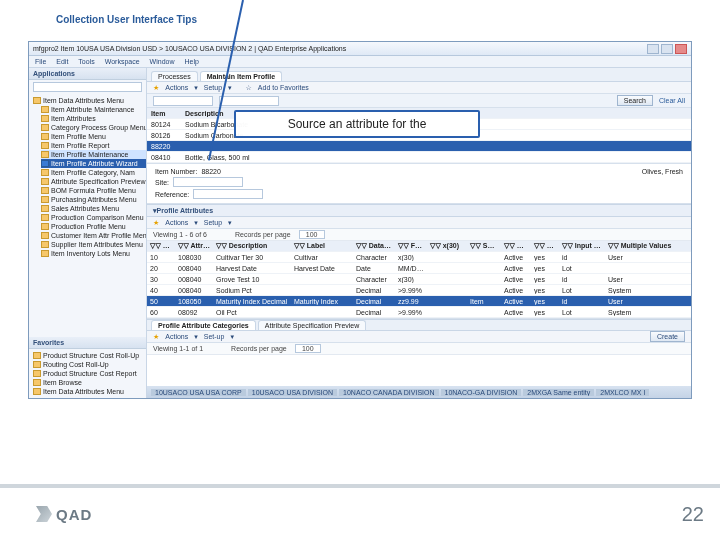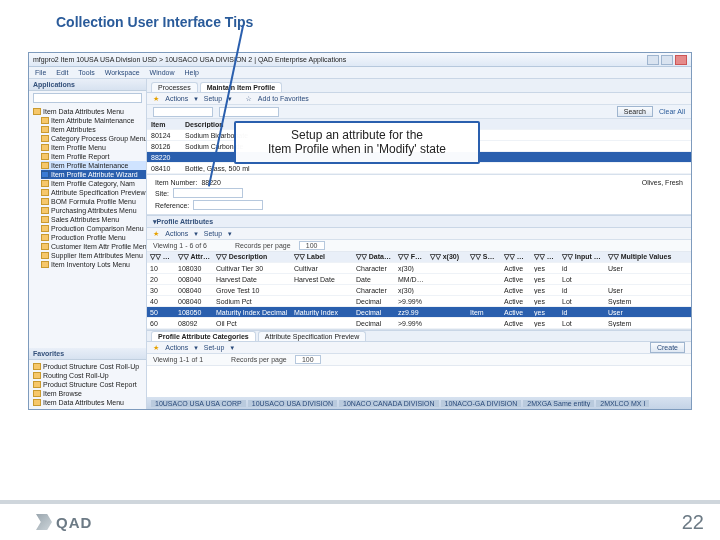--- a/index.html
+++ b/index.html
@@ -1,19 +1,19 @@
 <!DOCTYPE html>
 <html><head>
 <meta charset="utf-8">
 <style>
   * { box-sizing: border-box; margin: 0; padding: 0; }
   html, body { width: 720px; height: 540px; font-family: Arial, sans-serif; background: #fff; overflow: hidden; }
   .slide { width: 720px; height: 540px; position: relative; }
   .header-area { padding: 14px 0 4px 56px; }
-  .kicker { color: #2a5b9a; font-weight: bold; font-size: 14px; margin-bottom: 6px; }
+  .kicker { color: #2a5b9a; font-weight: bold; font-size: 10px; }
   .title { font-size: 26px; font-weight: bold; color: #222; }
   .app { position: relative; margin: 12px 28px 0 28px; border: 1px solid #7e9bbd; background: #eaf0f8; height: 358px; font-size: 7px; color: #222; }
   .titlebar { height: 14px; background: linear-gradient(#f5f8fd,#dfe9f6); display: flex; align-items: center; padding: 0 4px; border-bottom: 1px solid #b6c8dd; }
   .winctl { margin-left: auto; display: flex; gap: 2px; }
   .winctl span { width: 12px; height: 10px; background: #d9e3f0; border: 1px solid #9fb5cf; display: inline-block; }
   .winctl .close { background: #e58a8a; border-color: #c55; }
   .menubar { height: 12px; background: #eef3fa; display: flex; gap: 10px; padding: 0 6px; align-items: center; border-bottom: 1px solid #c9d6e6; }
   .menubar span { color: #2a4a7a; }
   .appbody { display: flex; height: calc(100% - 26px); }
   .sidebar { width: 118px; background: #f3f6fb; border-right: 1px solid #c9d6e6; display: flex; flex-direction: column; }
@@ -52,21 +52,21 @@
   .attr-grid .grow { height: 11px; }
   .attr-grid .hd { background: #e9eff8; }
   .ac { padding: 0 3px; overflow: hidden; white-space: nowrap; text-overflow: ellipsis; }
   .ac0{width:28px}.ac1{width:38px}.ac2{width:78px}.ac3{width:62px}.ac4{width:42px}.ac5{width:32px}.ac6{width:40px}.ac7{width:34px}.ac8{width:30px}.ac9{width:28px}.ac10{width:46px}.ac11{flex:1}
   .attr-grid .sel { background: #2a5fae; color: #fff; }
   .subtabs { height: 12px; background: #eaf0f8; display: flex; gap: 2px; padding: 0 4px; align-items: flex-end; border-top: 1px solid #c9d6e6; border-bottom:1px solid #c9d6e6;}
   .status { position: absolute; left: 0; right: 0; bottom: 0; height: 12px; background: linear-gradient(#d7e2f0,#c4d3e6); display: flex; gap: 2px; align-items: center; padding: 0 4px; color: #2a4a7a; }
   .status span { background: #b9cadd; padding: 0 4px; white-space: nowrap; overflow: hidden; text-overflow: ellipsis; }
   .callout { position: absolute; top: 68px; left: 205px; width: 246px; background: rgba(255,255,255,0.97); border: 2px solid #2a5fae; border-radius: 2px; padding: 5px 8px; font-size: 12px; text-align: center; color: #222; z-index: 5; line-height: 1.2; }
   .callout::after { content: ""; position: absolute; left: 6px; bottom: -28px; width: 2px; height: 164px; background: #2a5fae; transform: rotate(12deg); transform-origin: top; }
-  .footer { position: absolute; left: 0; right: 0; bottom: 0; height: 40px; border-top: 4px solid #cfd6dc; display: flex; align-items: center; padding: 0 16px 0 36px; }
+  .footer { position: absolute; left: 0; right: 0; bottom: 0; height: 56px; border-top: 4px solid #cfd6dc; display: flex; align-items: center; padding: 0 16px 0 36px; }
   .logo { display: flex; align-items: center; gap: 4px; color: #6c7a85; font-weight: bold; font-size: 15px; letter-spacing: 1px; }
   .logo-mark { width: 16px; height: 16px; background: linear-gradient(135deg,#9aa6ae,#cdd5da); clip-path: polygon(0 0,70% 0,100% 50%,70% 100%,0 100%,30% 50%); }
   .pagenum { margin-left: auto; font-size: 20px; color: #6c7a85; }
 </style>
 </head>
 <body>
 <div class="slide">
 
 <div class="header-area">
   <div class="kicker">Collection User Interface Tips</div>
@@ -405,22 +405,21 @@
             <span>10USACO USA DIVISION</span>
             <span>10NACO CANADA DIVISION</span>
             <span>10NACO-GA DIVISION</span>
             <span>2MXGA Same entity</span>
             <span>2MXLCO MX I</span>
           </div>
     </div>
   </div>
 
   <div class="callout">
-    <div>Setup an attribute for the</div>
-    <div>Item Profile when in 'Modify' state</div>
+    <div>Source an attribute for the</div>
   </div>
 </div>
 
 <div class="footer">
   <div class="logo">
     <div class="logo-mark"></div>
     <span>QAD</span>
   </div>
   <div class="pagenum">22</div>
 </div>

